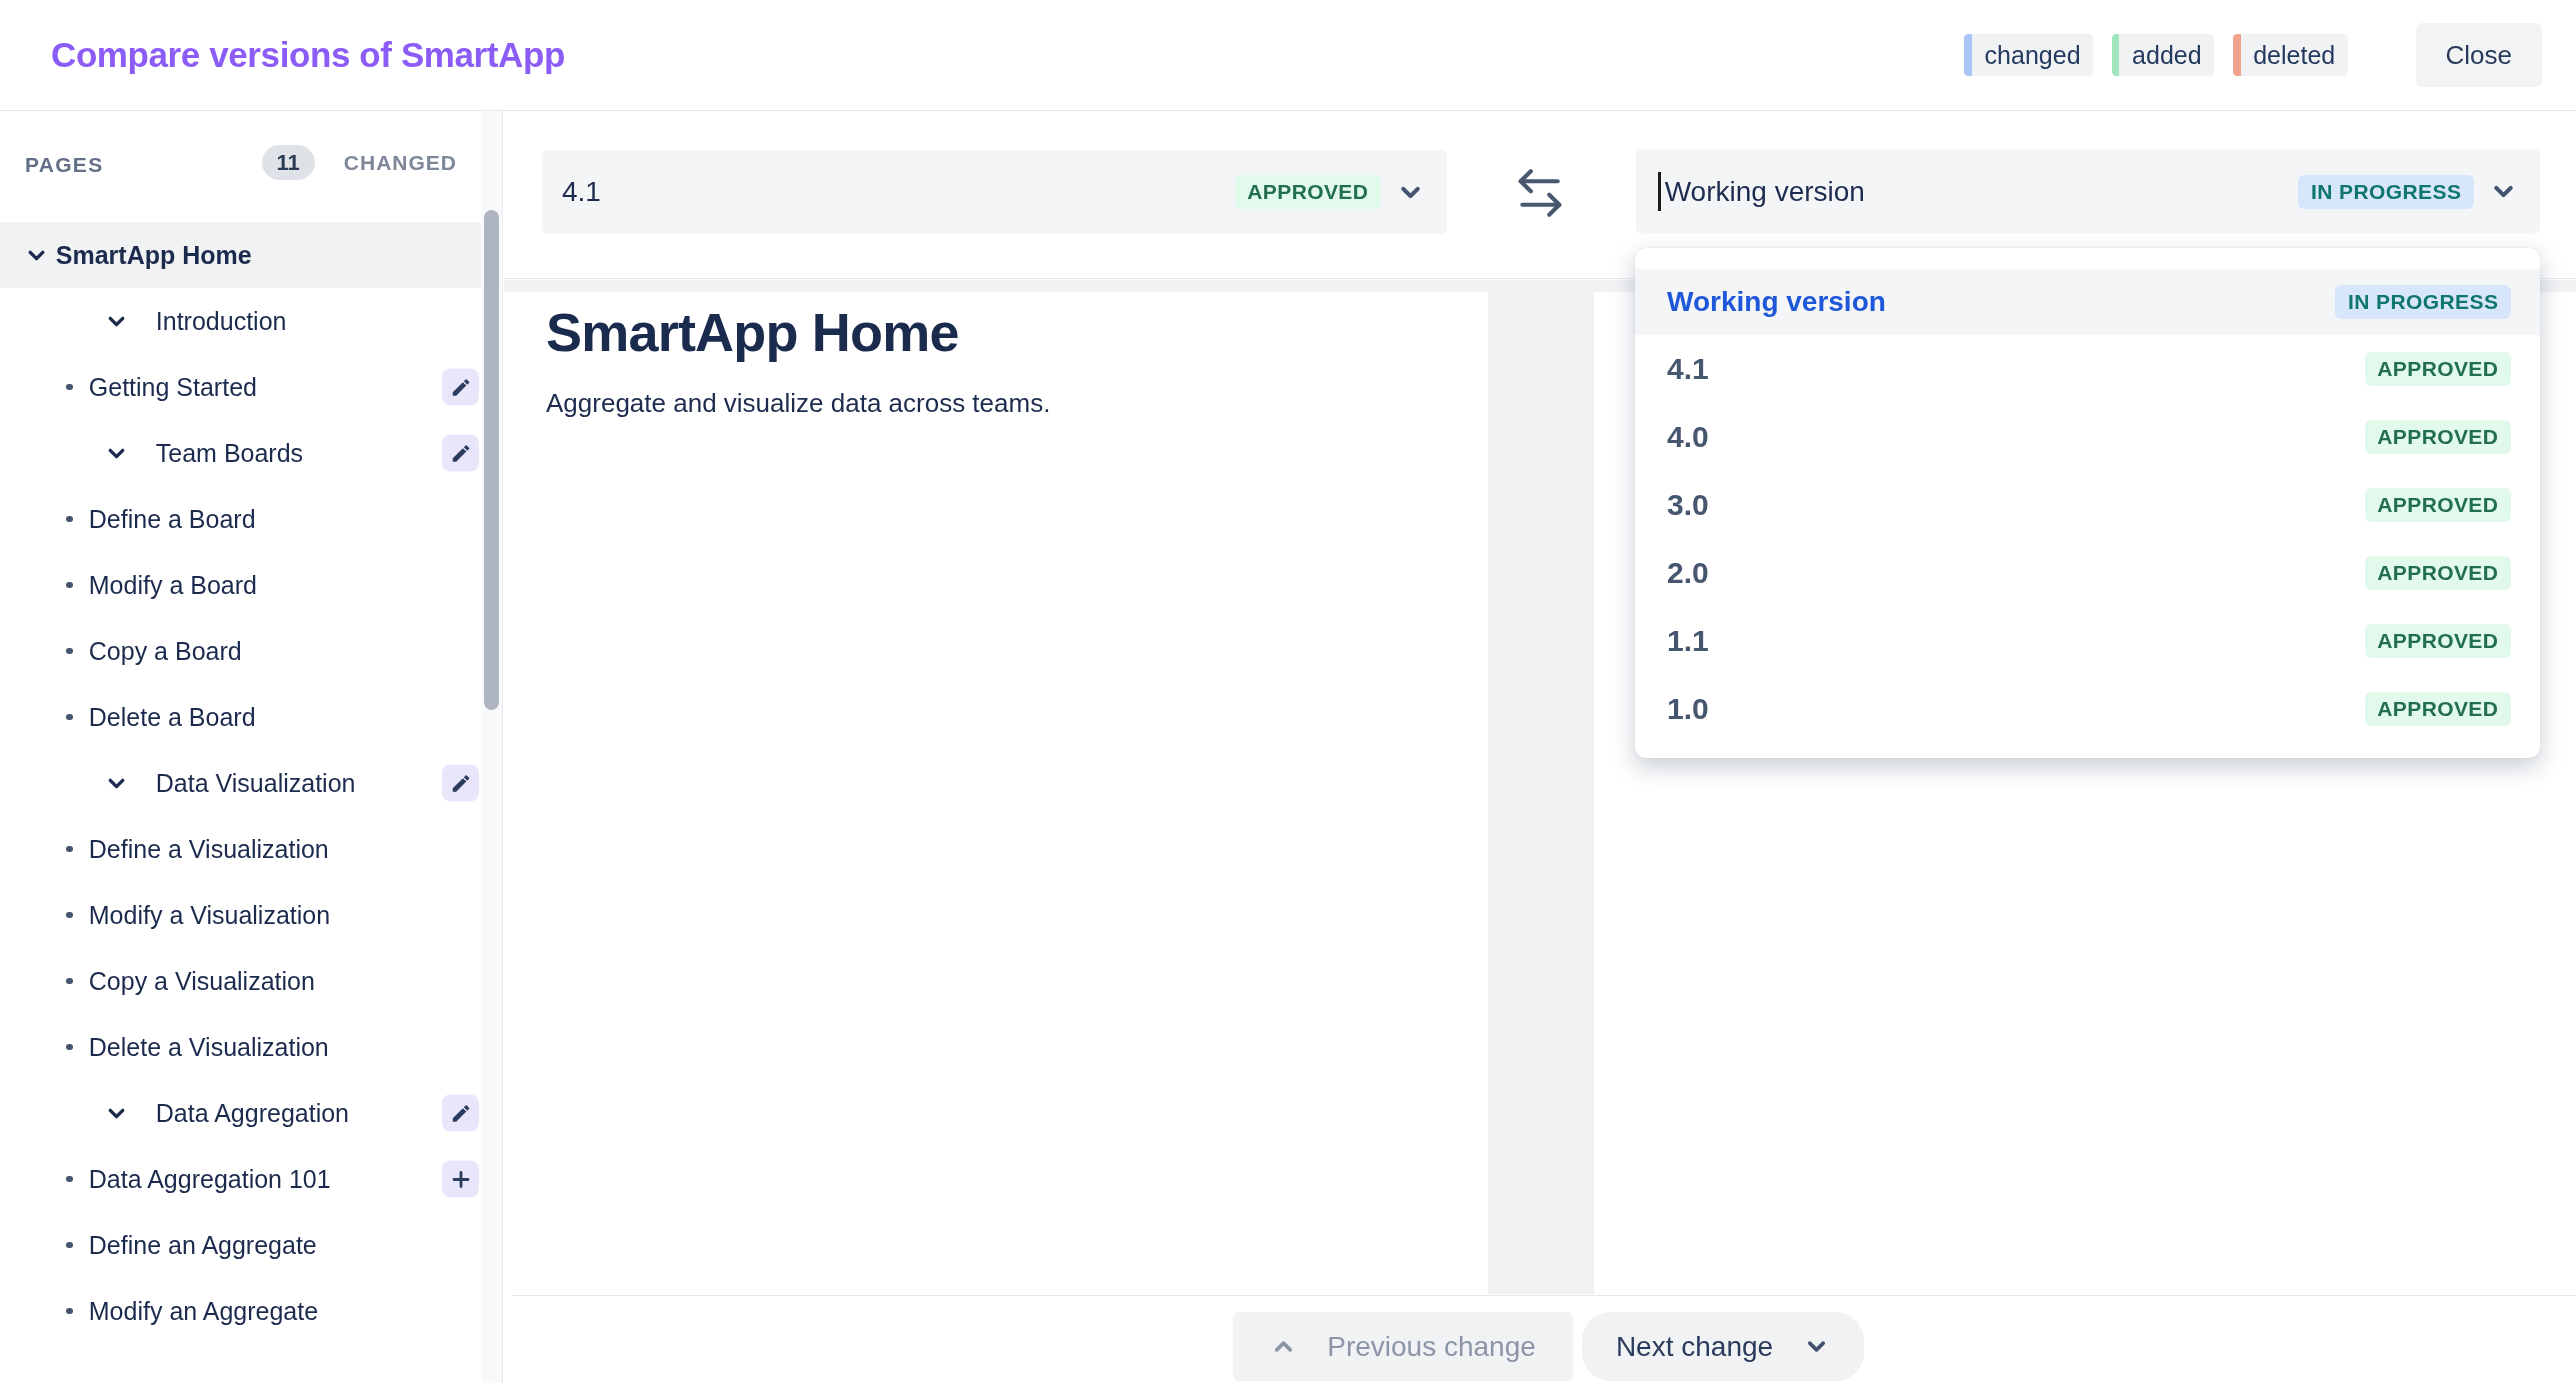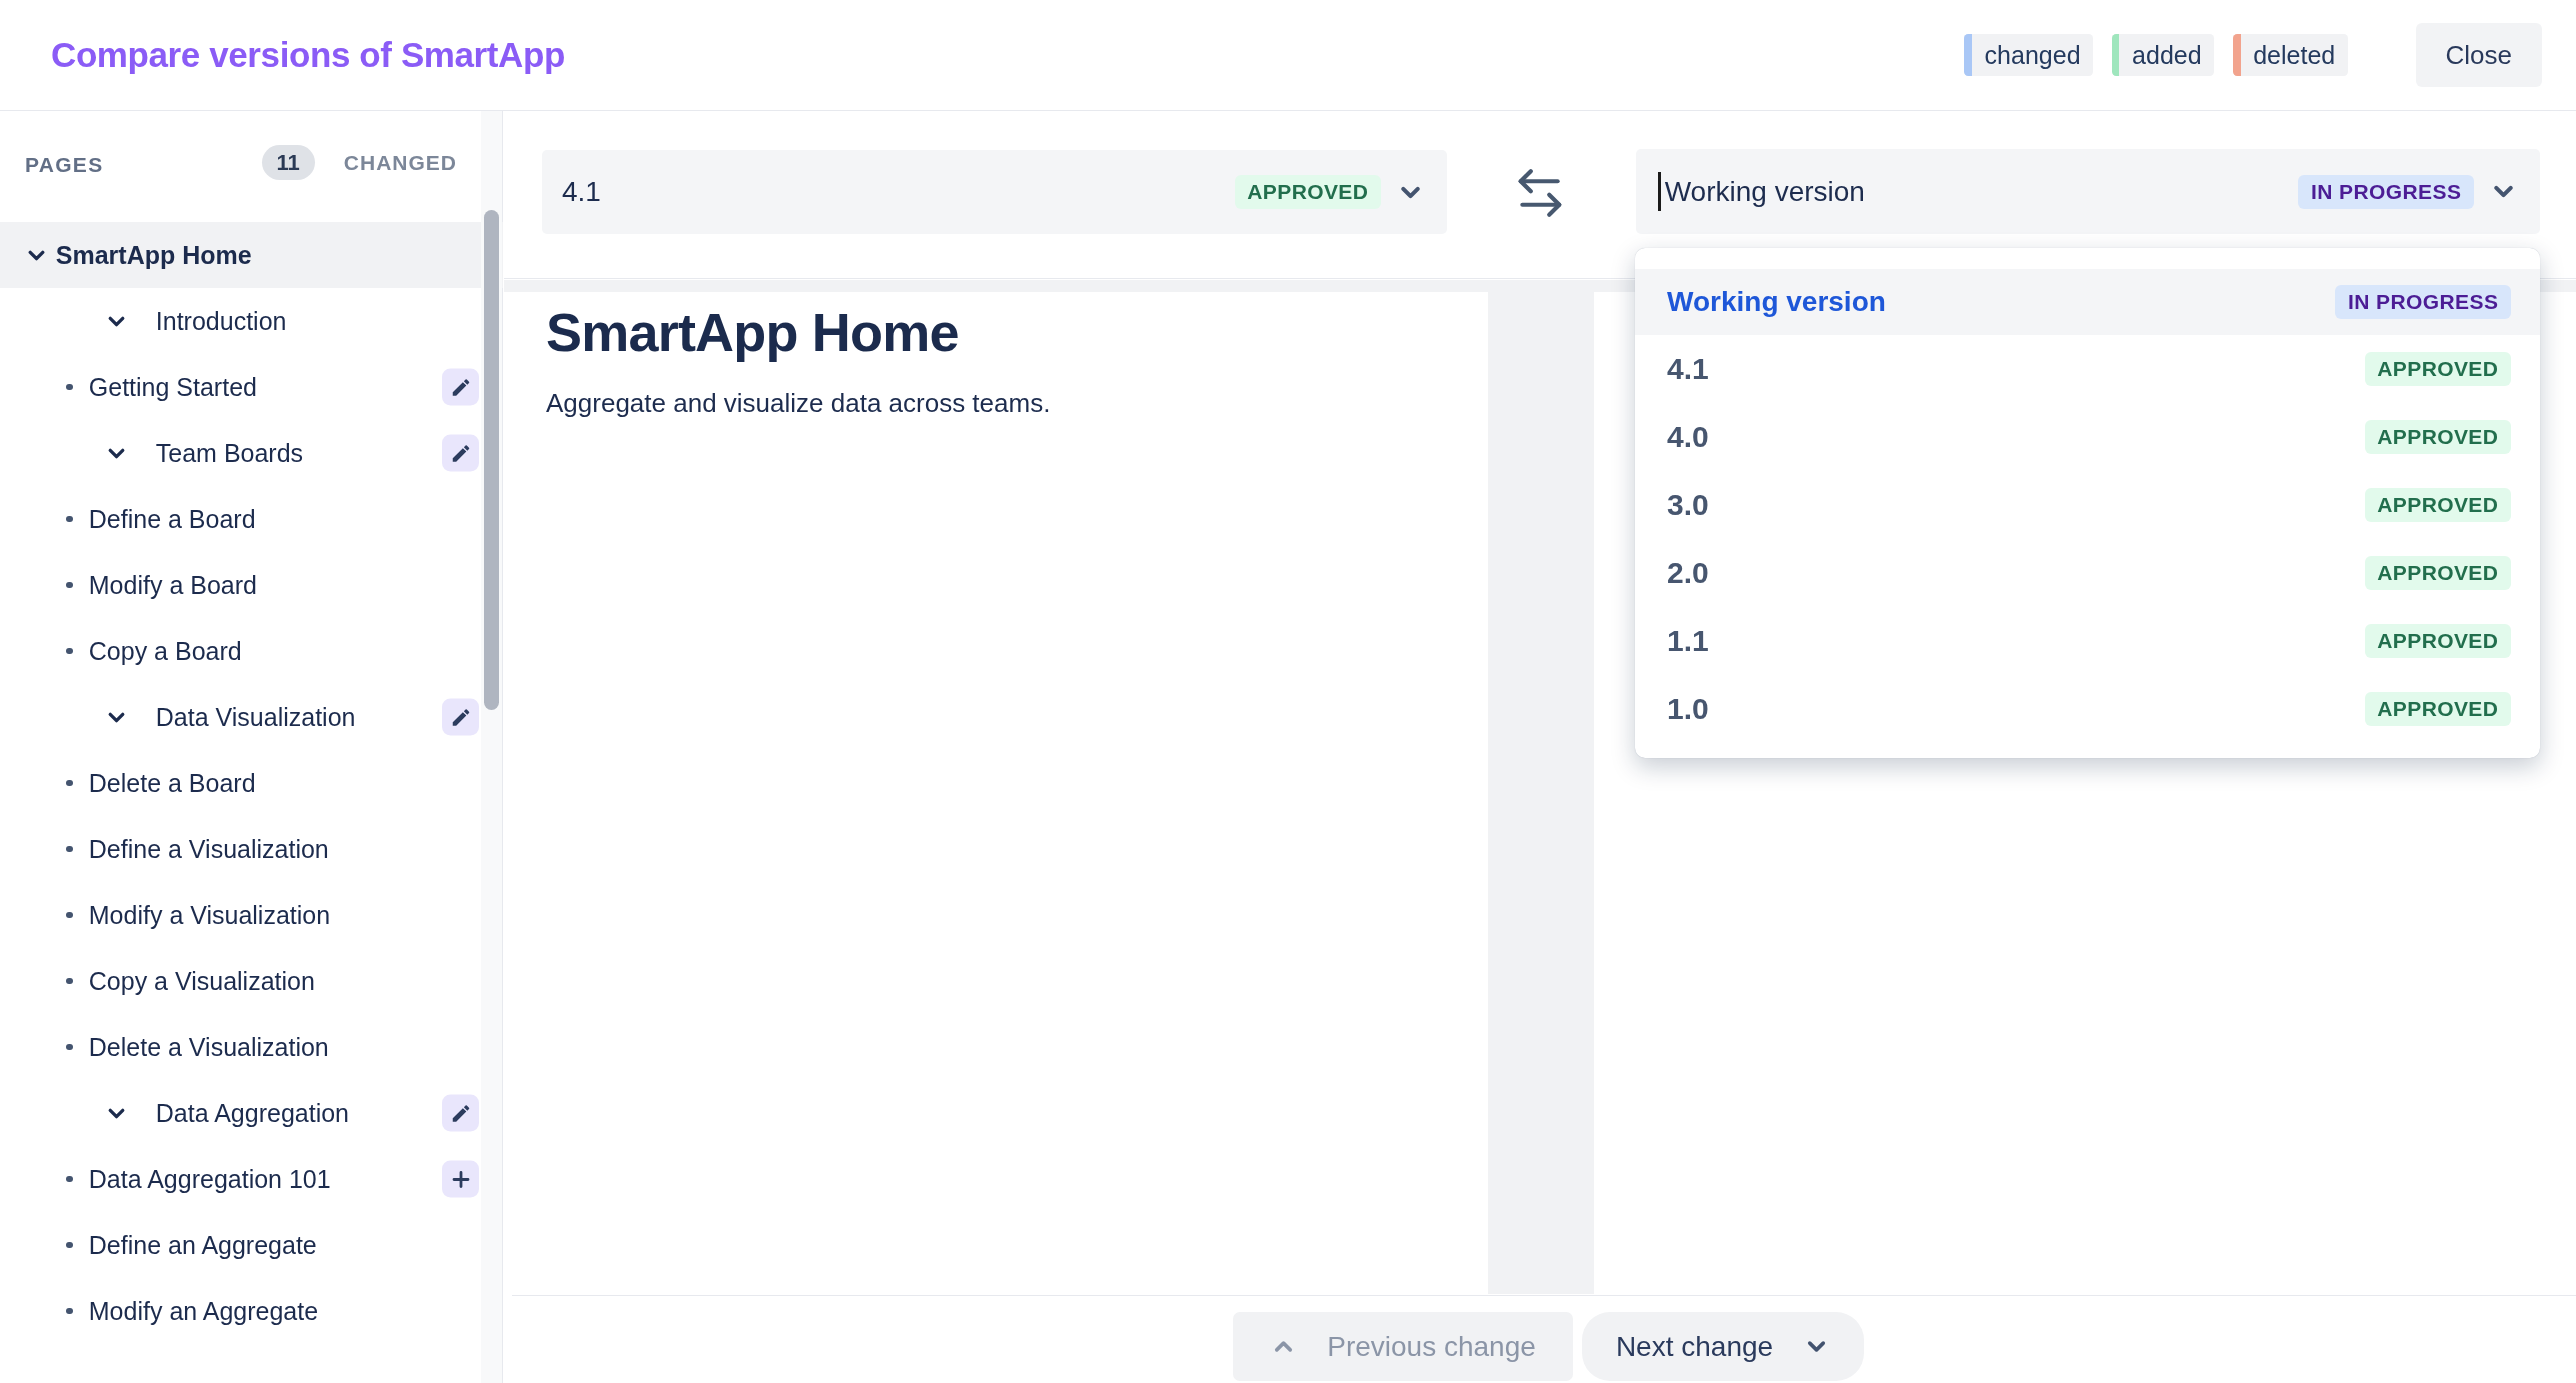--- a/index.html
+++ b/index.html
@@ -48,21 +48,21 @@
   .version-strip { position:absolute; left:504px; top:111px; width:2072px; height:168px; background:#fff;
     border-bottom:1.7px solid #E7E9EE; z-index:2; }
   .vbar { position:absolute; background:#F4F5F7; border-radius:5px; display:flex; align-items:center; z-index:6; cursor:pointer; }
   .vbar-left { left:542px; top:150px; width:905px; height:84px; padding:0 22px 0 20px; }
   .vbar-right { left:1636px; top:149px; width:904px; height:85px; padding:0 22px; }
   .vbar-name { font-size:28px; color:#1D2C4E; }
   .spacer { flex:1; }
   .status-badge { height:34px; padding:0 12.7px; border-radius:6px; font-size:21px; font-weight:bold;
     letter-spacing:0.4px; display:flex; align-items:center; white-space:nowrap; }
   .approved { background:#E2FAEC; color:#226E4D; }
-  .inprogress { background:#D8E6FB; color:#4c1d95; }
+  .inprogress { background:#D8E6FB; color:#0f766e; }
   .chev { margin-left:15px; display:flex; }
   .caret { width:2.5px; height:39px; background:#1b1b1b; margin-right:4.2px; animation:blink 1.1s steps(1) infinite; }
   @keyframes blink { 50% { opacity:0; } }
   .swap { position:absolute; left:1512px; top:167px; z-index:6; }
 
   
   .backdrop { position:absolute; left:504px; top:280px; width:2072px; height:1014px; background:#F1F2F4; z-index:1; }
   .card { position:absolute; top:292px; height:1003px; background:#fff; z-index:2; }
   .card-left { left:504px; width:984px; }
   .card-right { left:1594px; width:982px; }
@@ -170,38 +170,38 @@
             <span class="bullet-dot"></span>
           </span>
         <span class="tree-label">Modify a Board</span>
       </div>
       <div class="tree-row lvl2">
         <span class="marker">
             <span class="bullet-dot"></span>
           </span>
         <span class="tree-label">Copy a Board</span>
       </div>
+      <div class="tree-row lvl2">
+        <span class="marker">
+            <span class="bullet-dot"></span>
+          </span>
+        <span class="tree-label">Delete a Board</span>
+      </div>
       <div class="tree-row lvl1">
         <span class="marker">
             <svg width="25" height="25" viewBox="0 0 24 24" fill="none" stroke="#1C2B4D" stroke-width="3.2" stroke-linecap="round" stroke-linejoin="round">
               <path d="M6 9l6 6 6-6"></path>
             </svg>
           </span>
         <span class="tree-label">Data Visualization</span>
         <span class="row-badge">
             <svg width="22" height="22" viewBox="0 0 24 24" fill="#2C3C5E">
               <path d="M3 17.25V21h3.75L17.81 9.94l-3.75-3.75L3 17.25zM20.71 7.04a1 1 0 0 0 0-1.41l-2.34-2.34a1 1 0 0 0-1.41 0l-1.83 1.83 3.75 3.75 1.83-1.83z"></path>
             </svg>
           </span>
-      </div>
-      <div class="tree-row lvl2">
-        <span class="marker">
-            <span class="bullet-dot"></span>
-          </span>
-        <span class="tree-label">Delete a Board</span>
       </div>
       <div class="tree-row lvl2">
         <span class="marker">
             <span class="bullet-dot"></span>
           </span>
         <span class="tree-label">Define a Visualization</span>
       </div>
       <div class="tree-row lvl2">
         <span class="marker">
             <span class="bullet-dot"></span>

